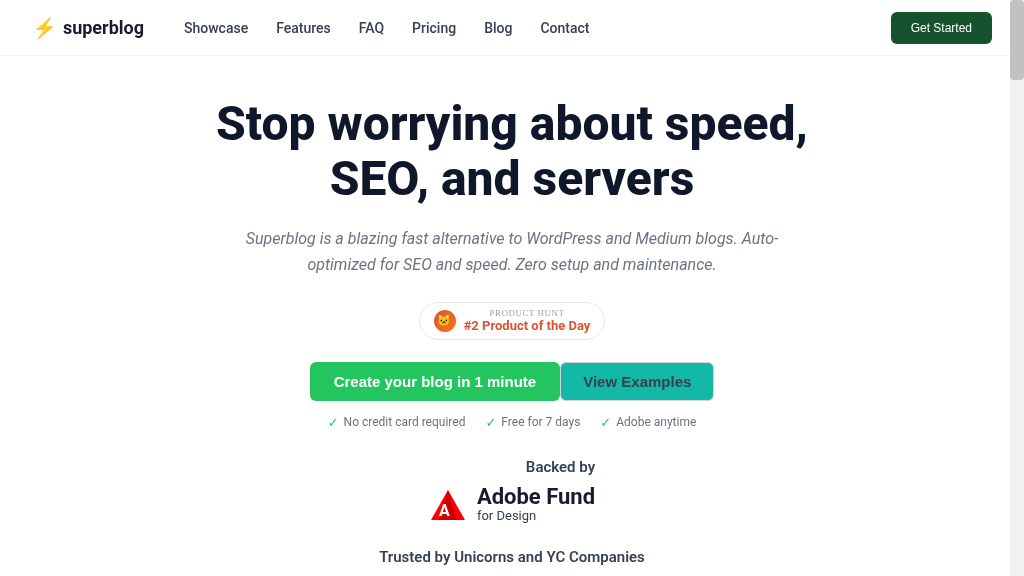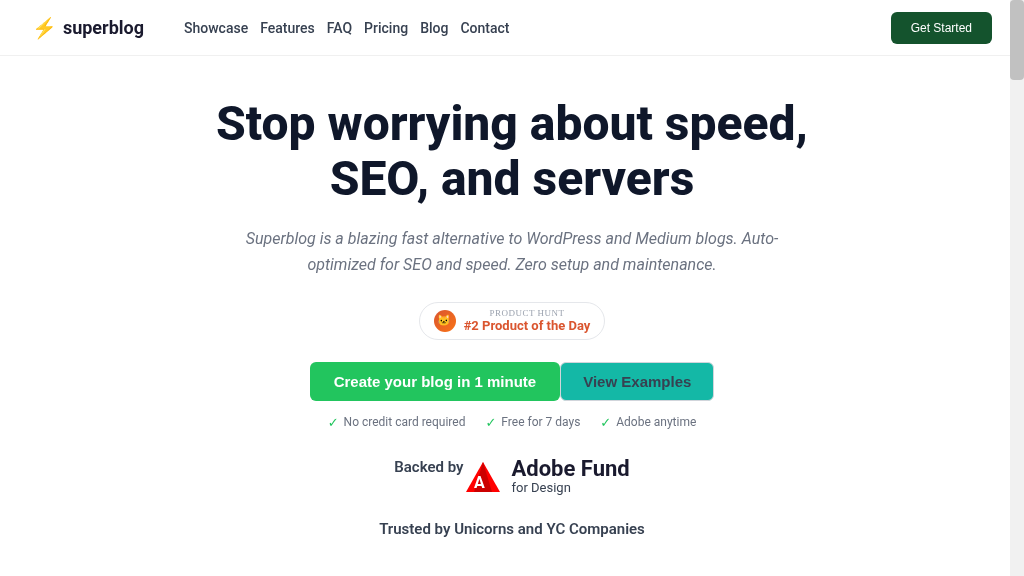--- a/index.html
+++ b/index.html
@@ -48,21 +48,21 @@
       font-size: 18px;
       color: #1a1a2e;
       margin-right: 40px;
     }
     .lightning-icon {
       color: #22c55e;
       font-size: 20px;
     }
     .nav-links {
       display: flex;
-      gap: 12px;
+      gap: 28px;
       list-style: none;
       flex: 1;
       text-align: center;
     }
     .nav-links a {
       text-decoration: none;
       color: #374151;
       font-size: 14px;
       font-weight: 500;
     }
@@ -181,22 +181,22 @@
       gap: 5px;
     }
     .check-icon {
       color: #22c55e;
       font-size: 13px;
     }
 
     
     .backed-section {
       display: flex;
-      flex-direction: row;
-      align-items: flex-start;
+      flex-direction: column;
+      align-items: flex-end;
       margin-bottom: 24px;
     }
     .backed-label {
       font-size: 15px;
       font-weight: 600;
       color: #374151;
       margin-bottom: 10px;
     }
     .adobe-logo {
       display: flex;

